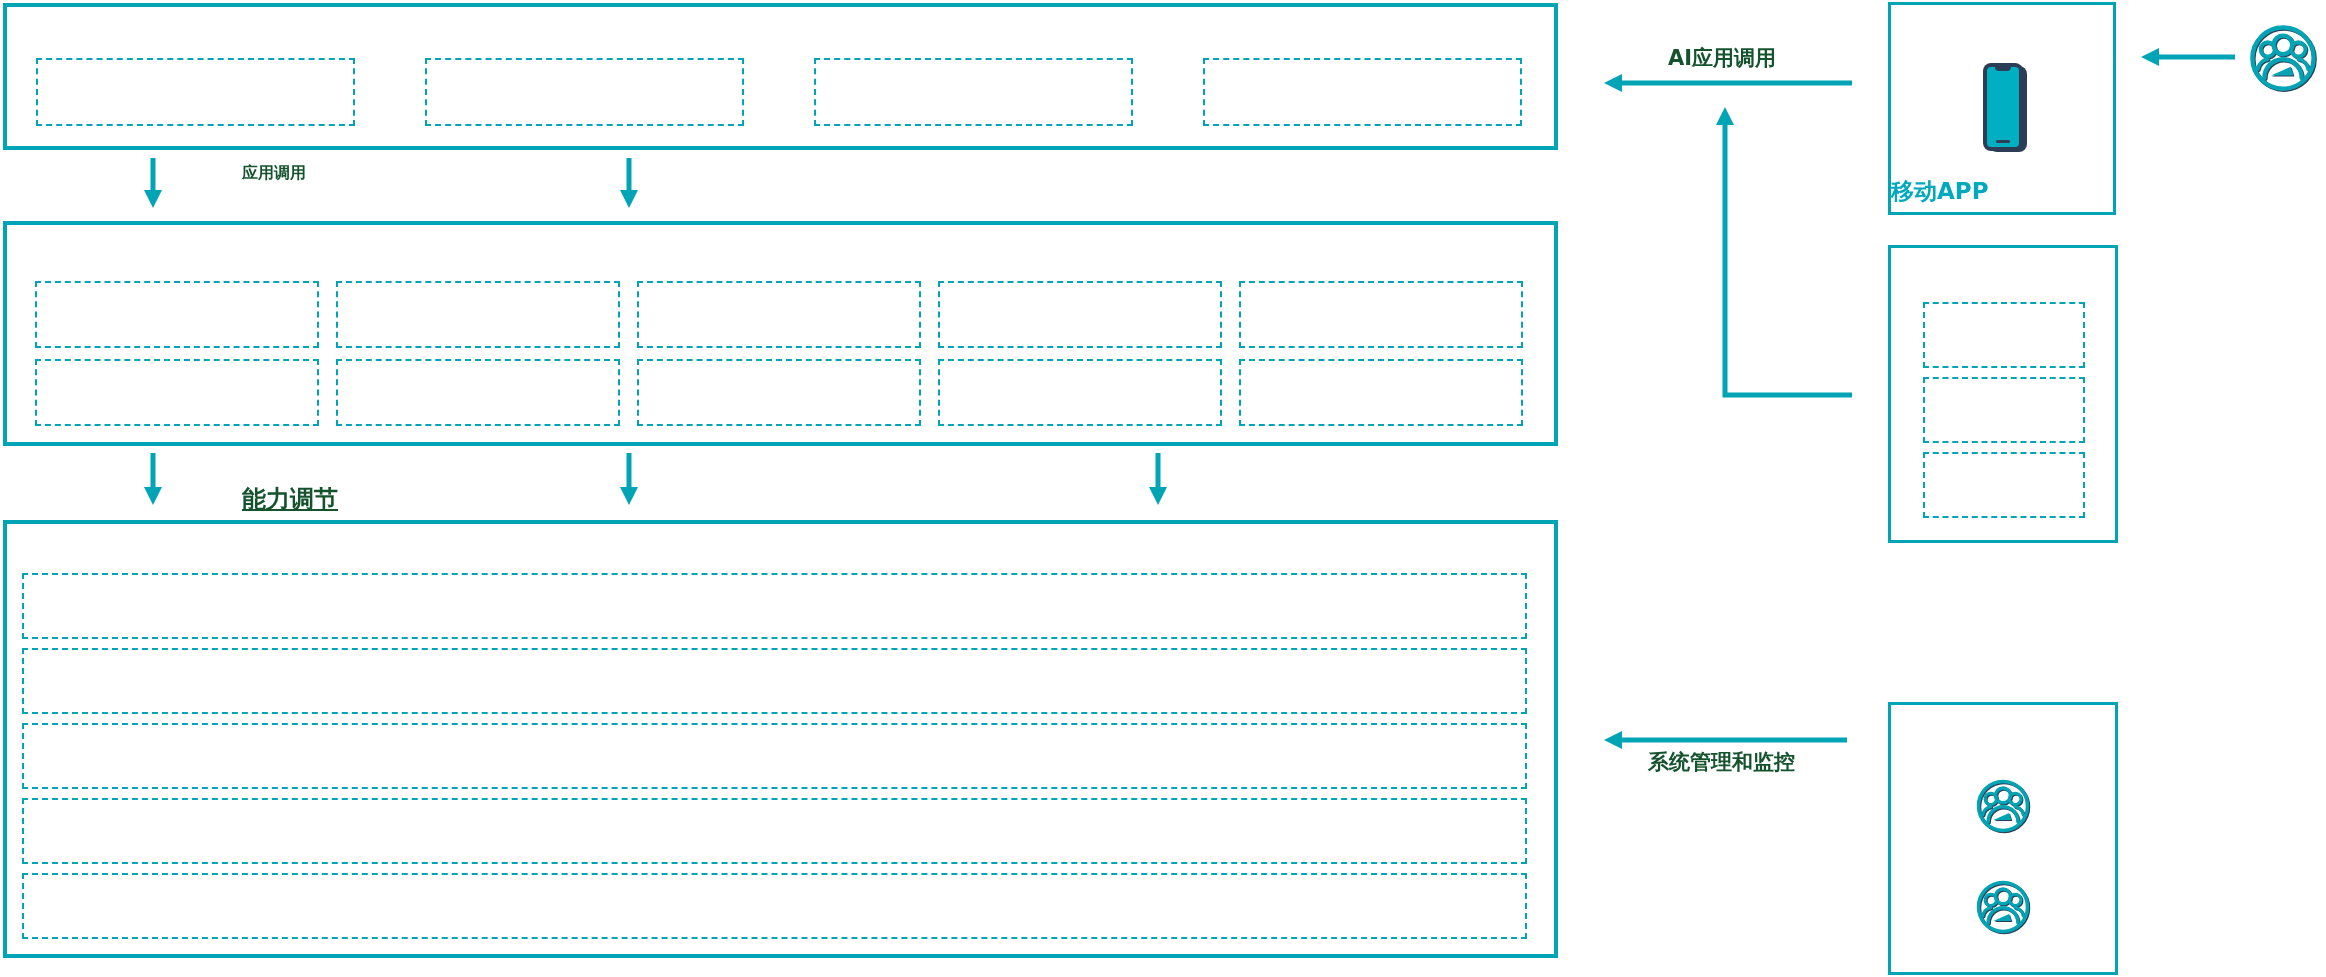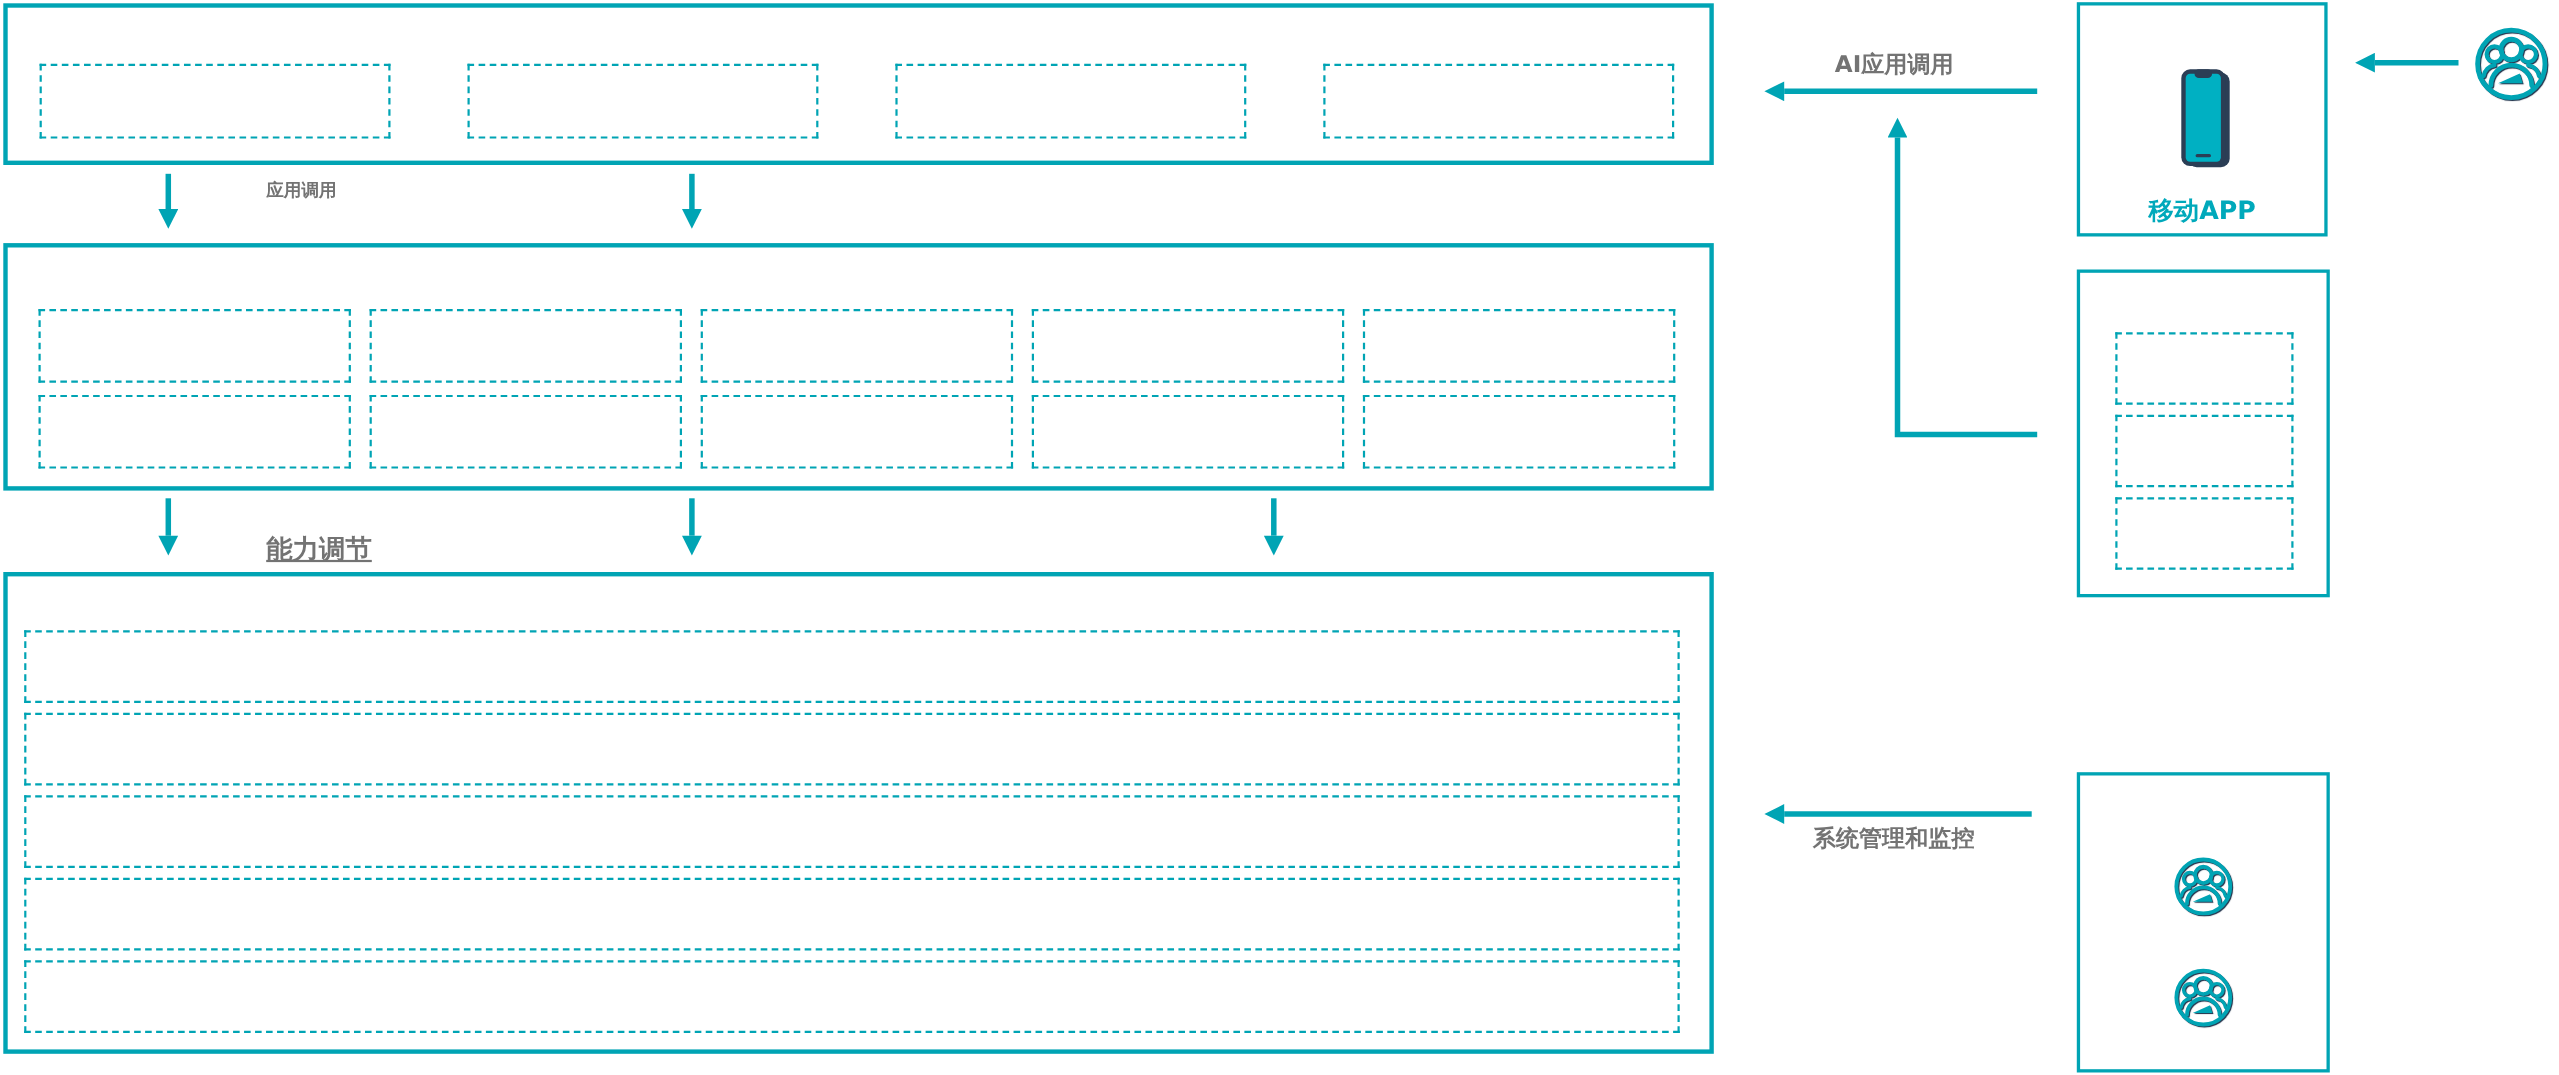--- a/index.html
+++ b/index.html
@@ -31,26 +31,26 @@
   
   .mobile-box{left:1888px;top:2px;width:228px;height:213px;border-width:3px;}
   .side-box{left:1888px;top:245px;width:230px;height:298px;border-width:3px;}
   .side-stack{position:absolute;left:32px;top:54px;display:flex;flex-direction:column;gap:9px;}
   .side-stack .ph{width:162px;height:66px;}
   .admin-box{left:1888px;top:702px;width:230px;height:273px;border-width:3px;}
   .admin-stack{position:absolute;left:0;top:72px;width:100%;display:flex;flex-direction:column;
                align-items:center;gap:41px;}
 
   
-  .lbl{position:absolute;color:#737373;font-weight:bold;white-space:nowrap;}
+  .lbl{position:absolute;color:#14532d;font-weight:bold;white-space:nowrap;}
   .lbl-app-call{left:242px;top:163px;font-size:16px;}
   .lbl-capability{left:242px;top:483px;font-size:24px;text-decoration:underline;}
   .lbl-ai-call{left:1668px;top:44px;font-size:21px;}
   .lbl-sys{left:1648px;top:748px;font-size:21px;}
-  .lbl-mobile{position:absolute;left:0;top:171px;width:100%;text-align:center;
+  .lbl-mobile{position:absolute;left:0;top:171px;width:100%;text-align:left;
               color:#00a9bb;font-weight:bold;font-size:23px;}
 
   
   .phone-wrap{position:absolute;left:90px;top:56px;width:48px;height:94px;}
   .users-icon{filter:drop-shadow(1px 1px 0 #2b3e55);}
   .users-right{position:absolute;left:2248px;top:22px;width:70px;height:70px;}
 
   svg.overlay{position:absolute;left:0;top:0;width:2326px;height:977px;pointer-events:none;}
   .arrow{stroke:#00a4b4;stroke-width:5;fill:none;}
 </style>

